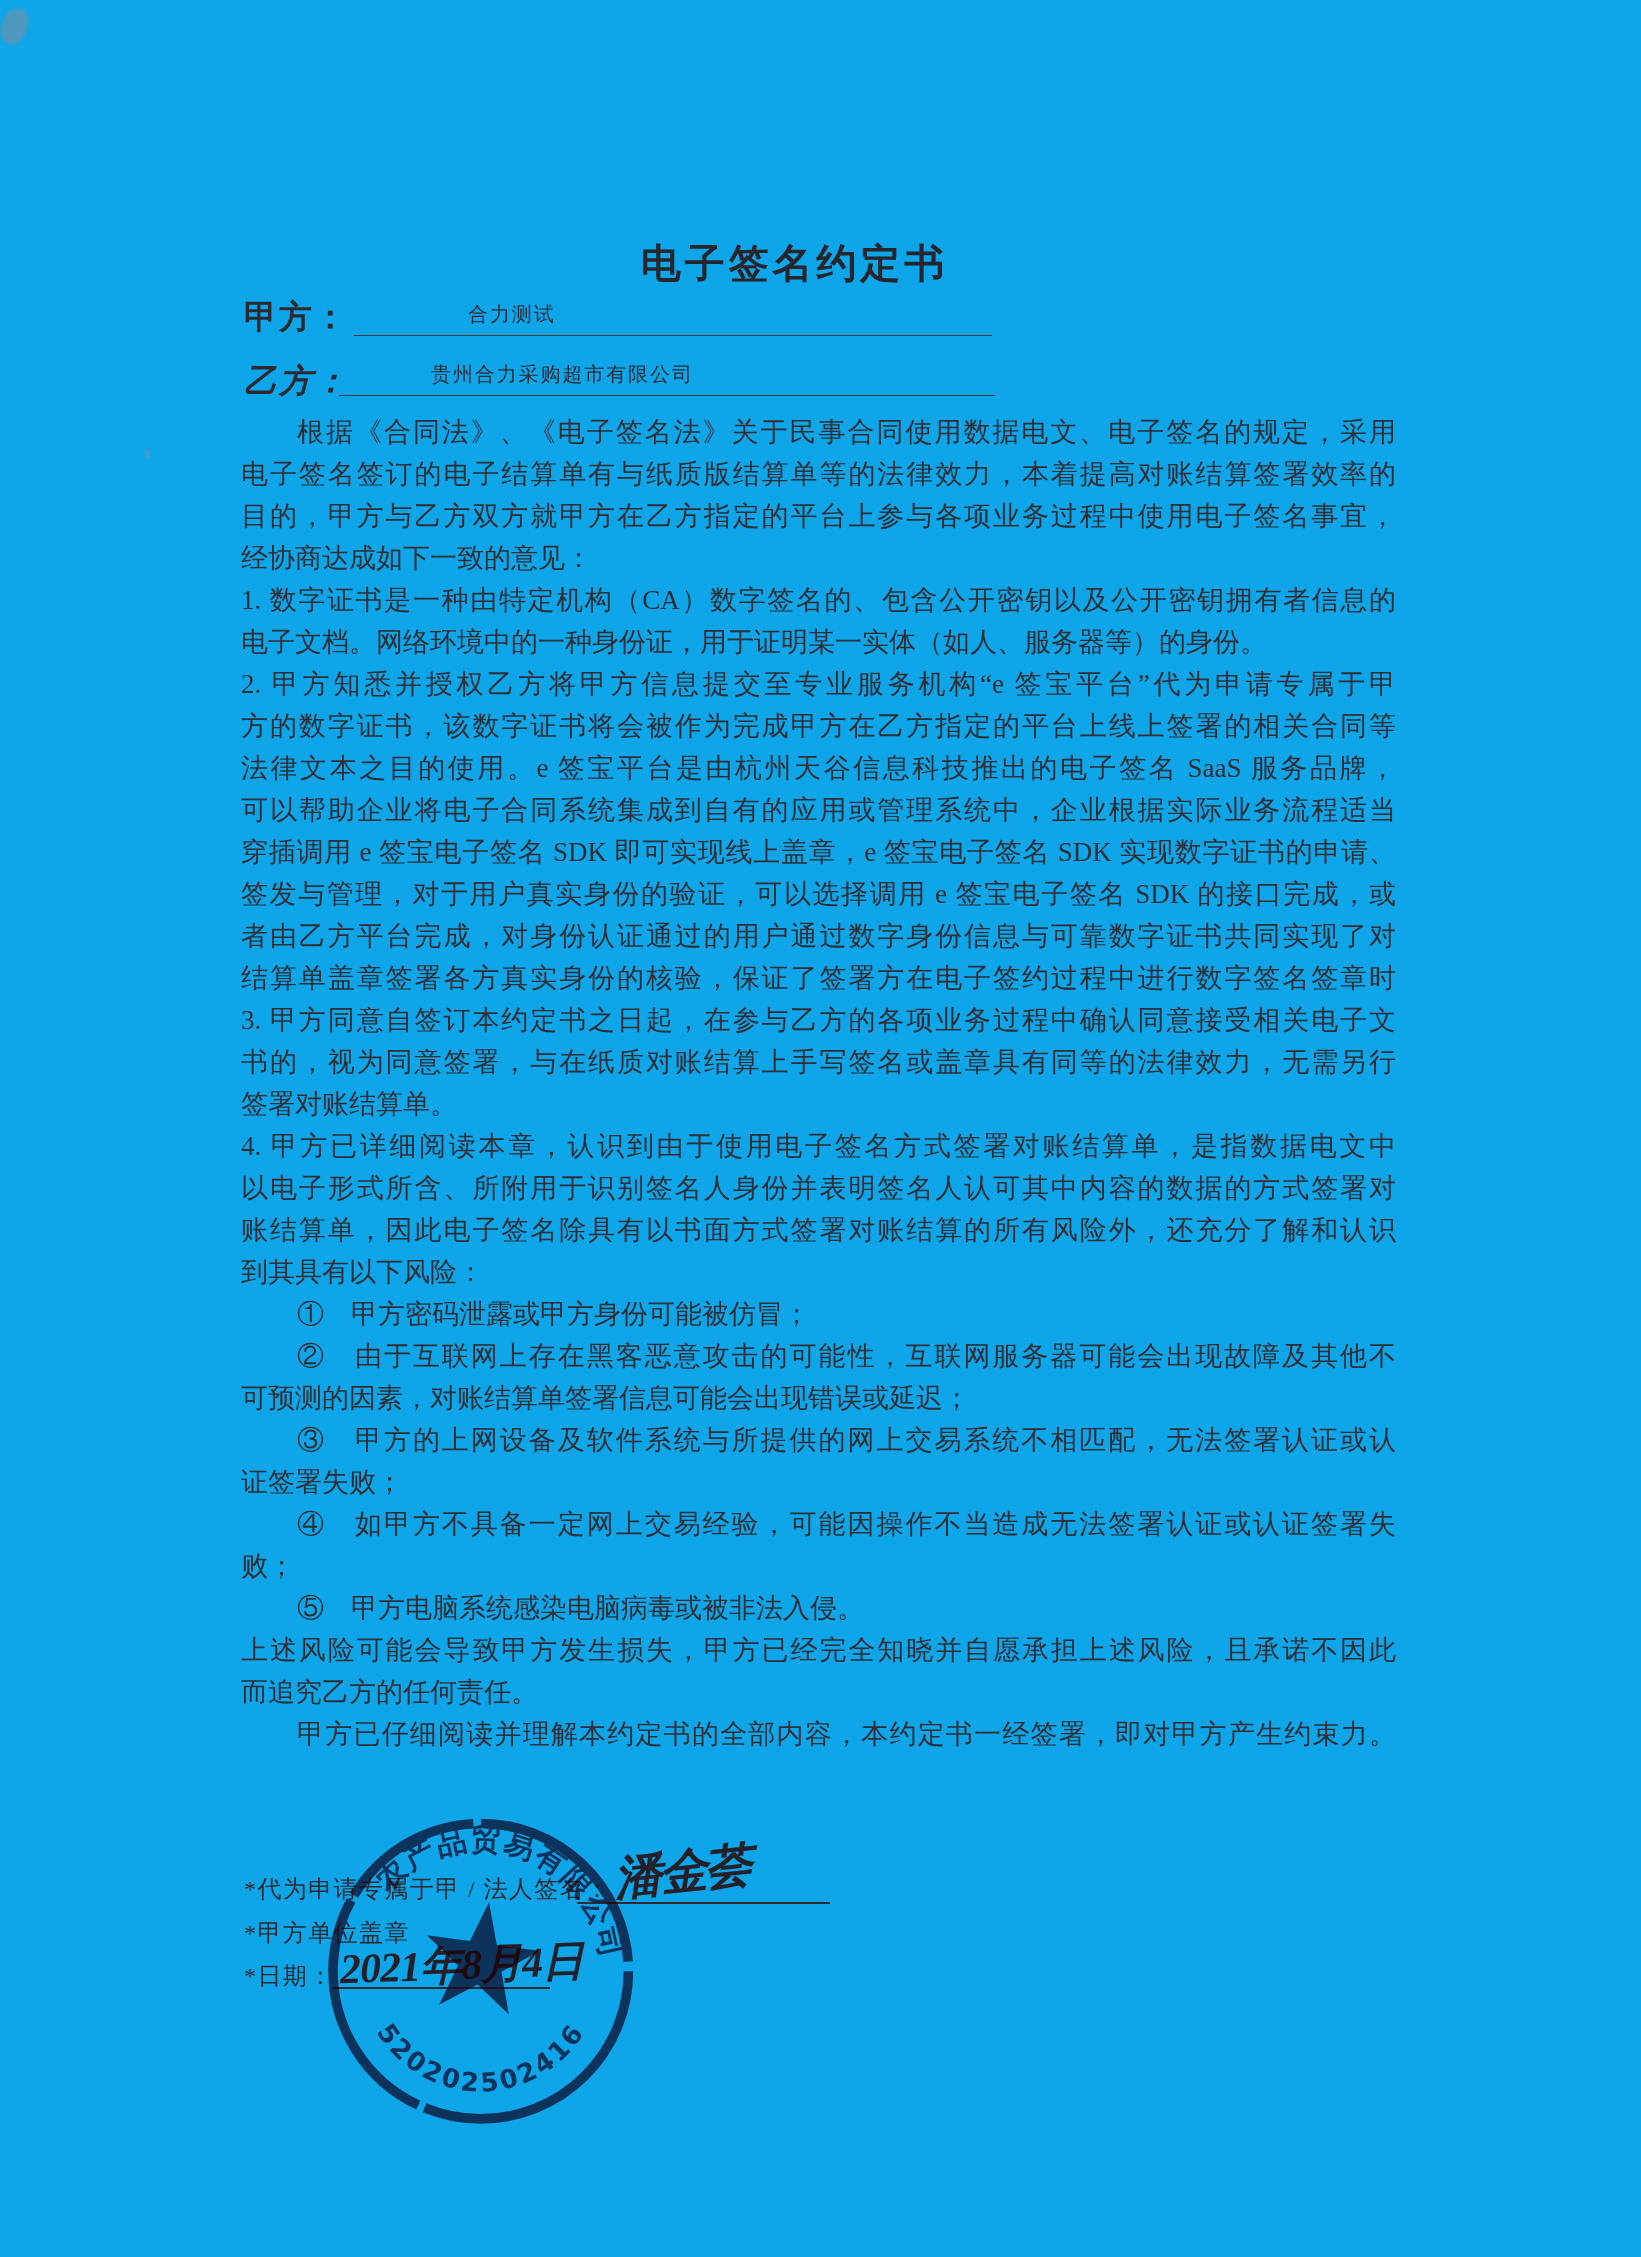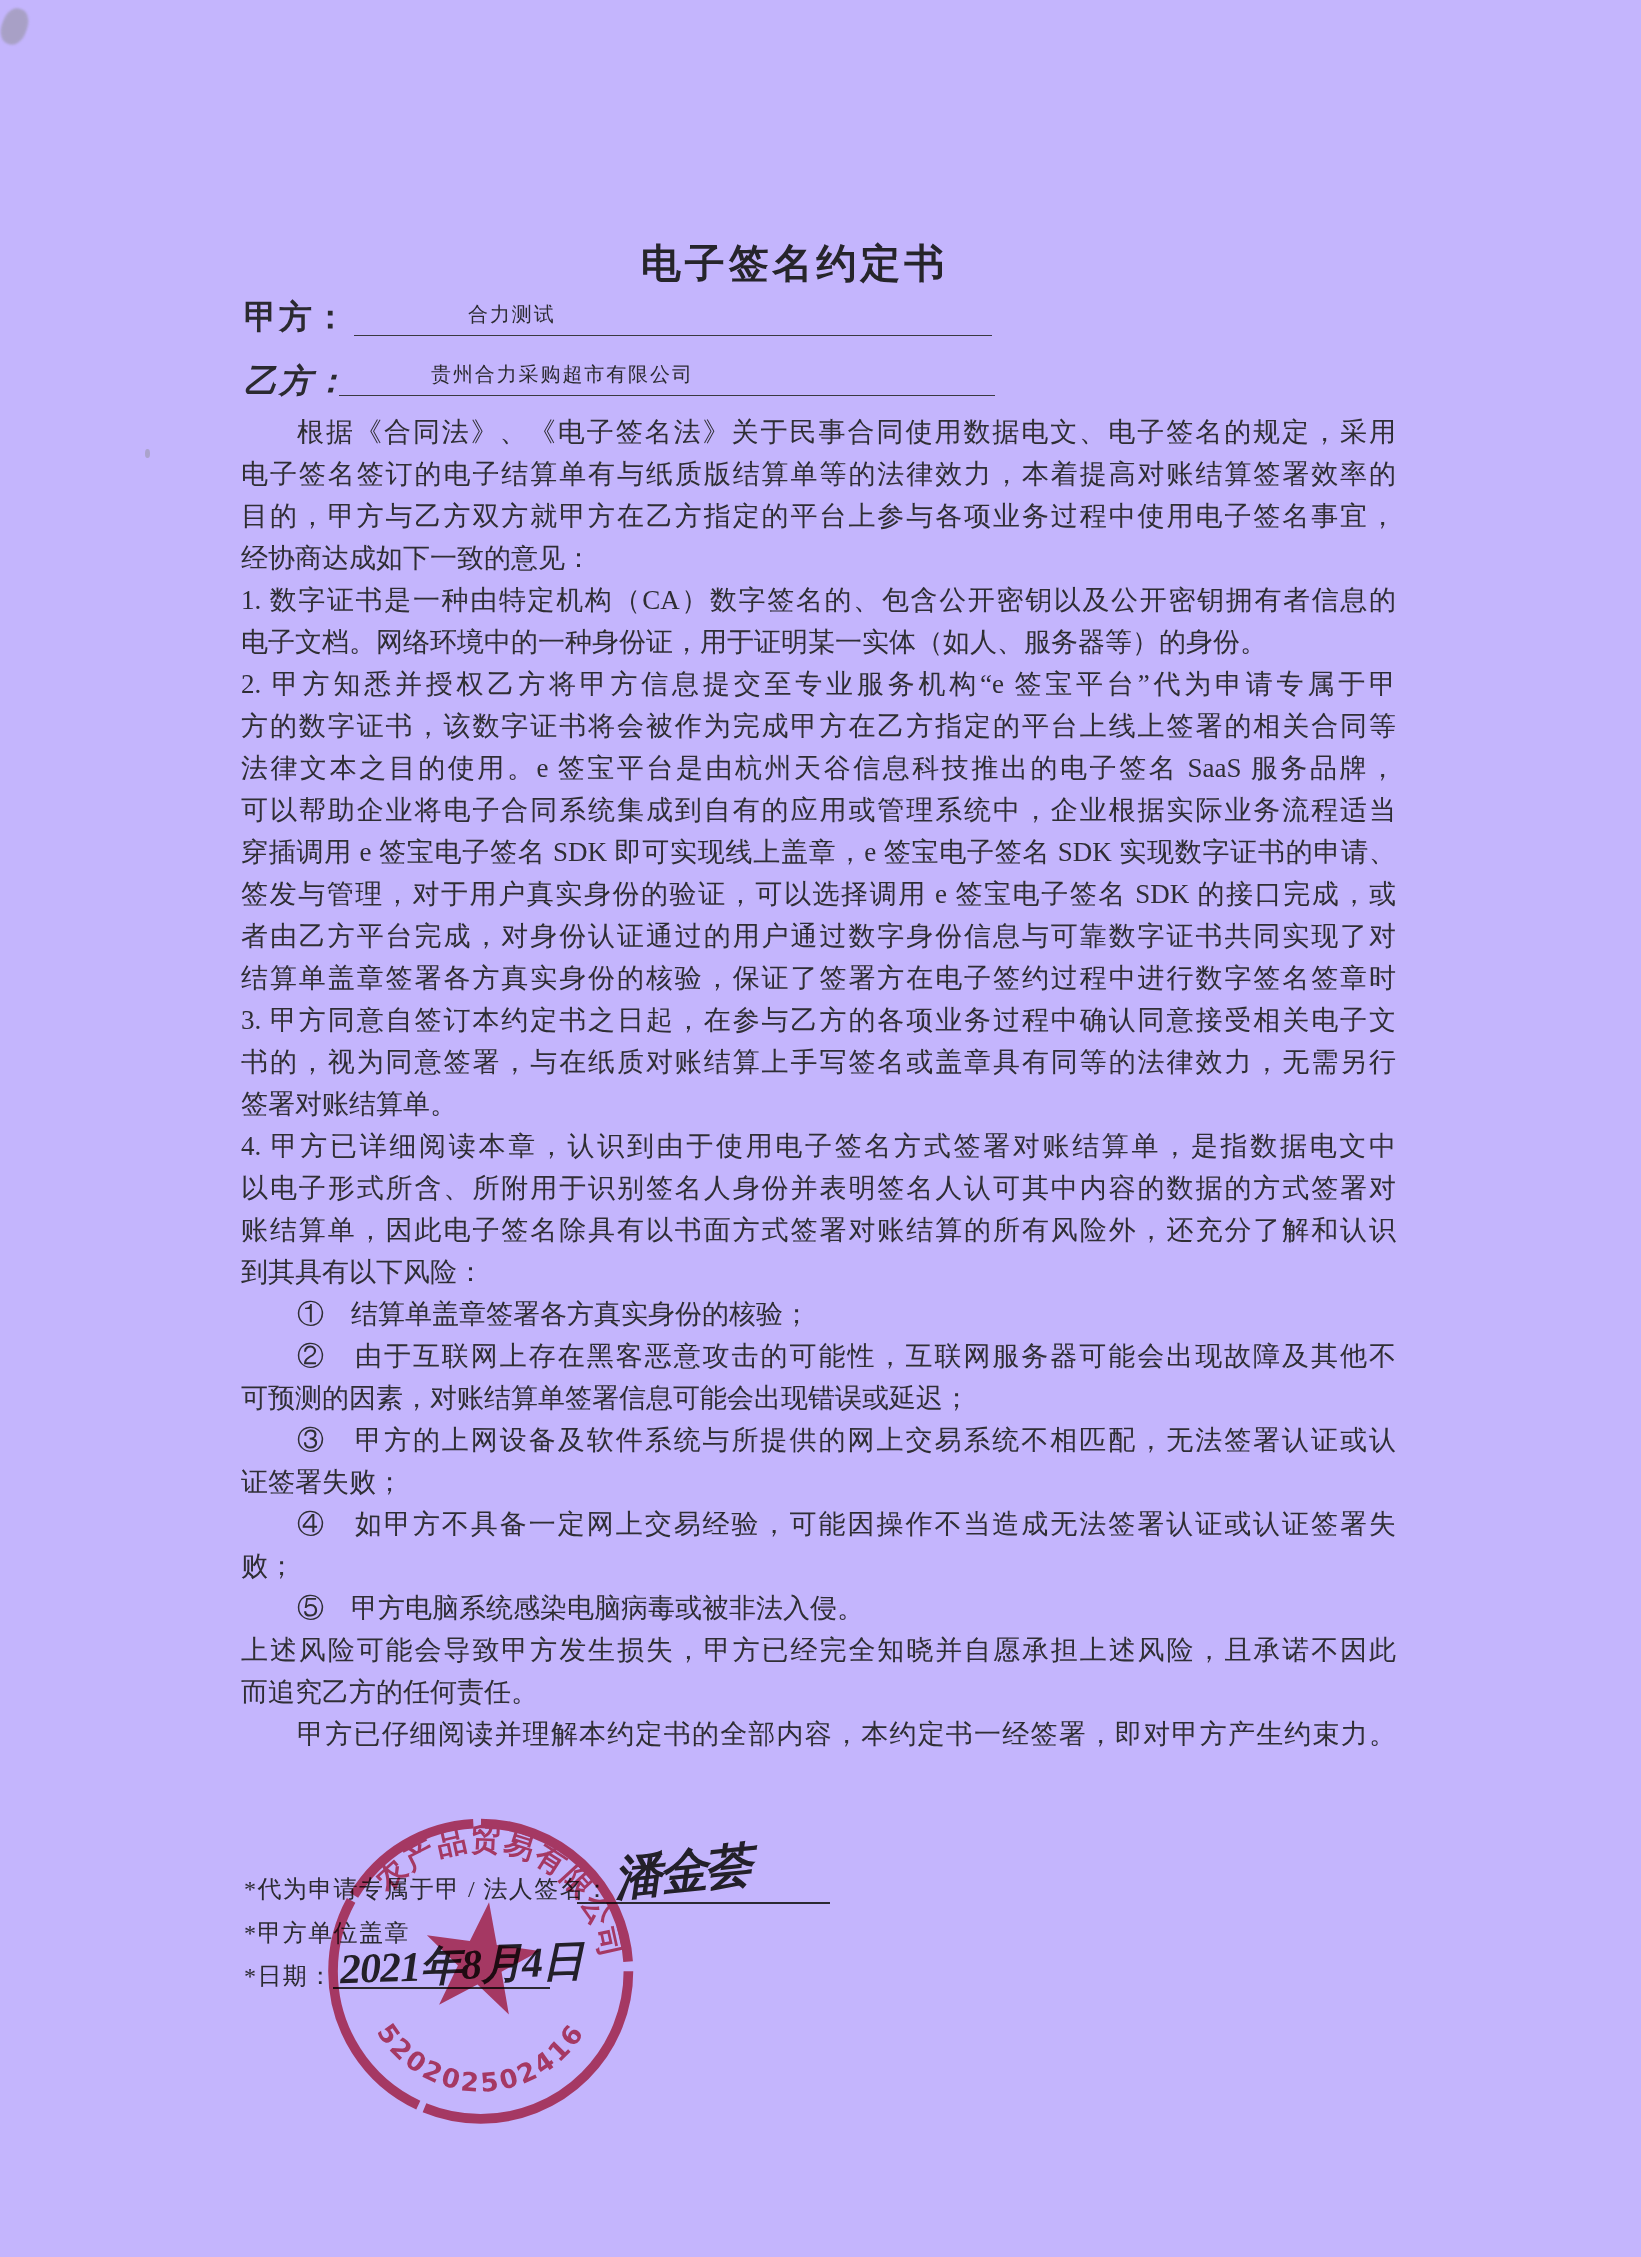--- a/index.html
+++ b/index.html
@@ -1,18 +1,18 @@
 <!DOCTYPE html>
 <html><head>
 <meta charset="utf-8">
 <style>
   html,body{margin:0;padding:0;background:#e8e8e6;}
   .page{
     position:relative;width:1641px;height:2257px;margin:0 auto;
-    background:#c4b5fd;overflow:hidden;
+    background:#0ea5e9;overflow:hidden;
     font-family:"Liberation Serif","DejaVu Serif",serif;
     color:#2f2e34;
   }
   .abs{position:absolute;}
   .title{
     left:193px;top:236px;width:1203px;text-align:center;
     font-size:40px;font-weight:700;letter-spacing:3.9px;color:#26252b;
   }
   .plabel{font-size:33px;font-weight:700;color:#2b2a30;letter-spacing:1.9px;}
   .pline{border-bottom:1.9px solid #3a3940;font-size:20px;color:#2b2a30;letter-spacing:1.9px;}
@@ -78,21 +78,21 @@
       <div class="bline jfull">签发与管理，对于用户真实身份的验证，可以选择调用 e 签宝电子签名 SDK 的接口完成，或</div>
       <div class="bline jfull">者由乙方平台完成，对身份认证通过的用户通过数字身份信息与可靠数字证书共同实现了对</div>
       <div class="bline jfull">结算单盖章签署各方真实身份的核验，保证了签署方在电子签约过程中进行数字签名签章时</div>
       <div class="bline jfull">3. 甲方同意自签订本约定书之日起，在参与乙方的各项业务过程中确认同意接受相关电子文</div>
       <div class="bline jfull">书的，视为同意签署，与在纸质对账结算上手写签名或盖章具有同等的法律效力，无需另行</div>
       <div class="bline">签署对账结算单。</div>
       <div class="bline jfull">4. 甲方已详细阅读本章，认识到由于使用电子签名方式签署对账结算单，是指数据电文中</div>
       <div class="bline jfull">以电子形式所含、所附用于识别签名人身份并表明签名人认可其中内容的数据的方式签署对</div>
       <div class="bline jfull">账结算单，因此电子签名除具有以书面方式签署对账结算的所有风险外，还充分了解和认识</div>
       <div class="bline">到其具有以下风险：</div>
-      <div class="bline ind">①　结算单盖章签署各方真实身份的核验；</div>
+      <div class="bline ind">①　甲方密码泄露或甲方身份可能被仿冒；</div>
       <div class="bline ind jfull">②　由于互联网上存在黑客恶意攻击的可能性，互联网服务器可能会出现故障及其他不</div>
       <div class="bline">可预测的因素，对账结算单签署信息可能会出现错误或延迟；</div>
       <div class="bline ind jfull">③　甲方的上网设备及软件系统与所提供的网上交易系统不相匹配，无法签署认证或认</div>
       <div class="bline">证签署失败；</div>
       <div class="bline ind jfull">④　如甲方不具备一定网上交易经验，可能因操作不当造成无法签署认证或认证签署失</div>
       <div class="bline">败；</div>
       <div class="bline ind">⑤　甲方电脑系统感染电脑病毒或被非法入侵。</div>
       <div class="bline jfull">上述风险可能会导致甲方发生损失，甲方已经完全知晓并自愿承担上述风险，且承诺不因此</div>
       <div class="bline">而追究乙方的任何责任。</div>
       <div class="bline ind jfull">甲方已仔细阅读并理解本约定书的全部内容，本约定书一经签署，即对甲方产生约束力。</div>

